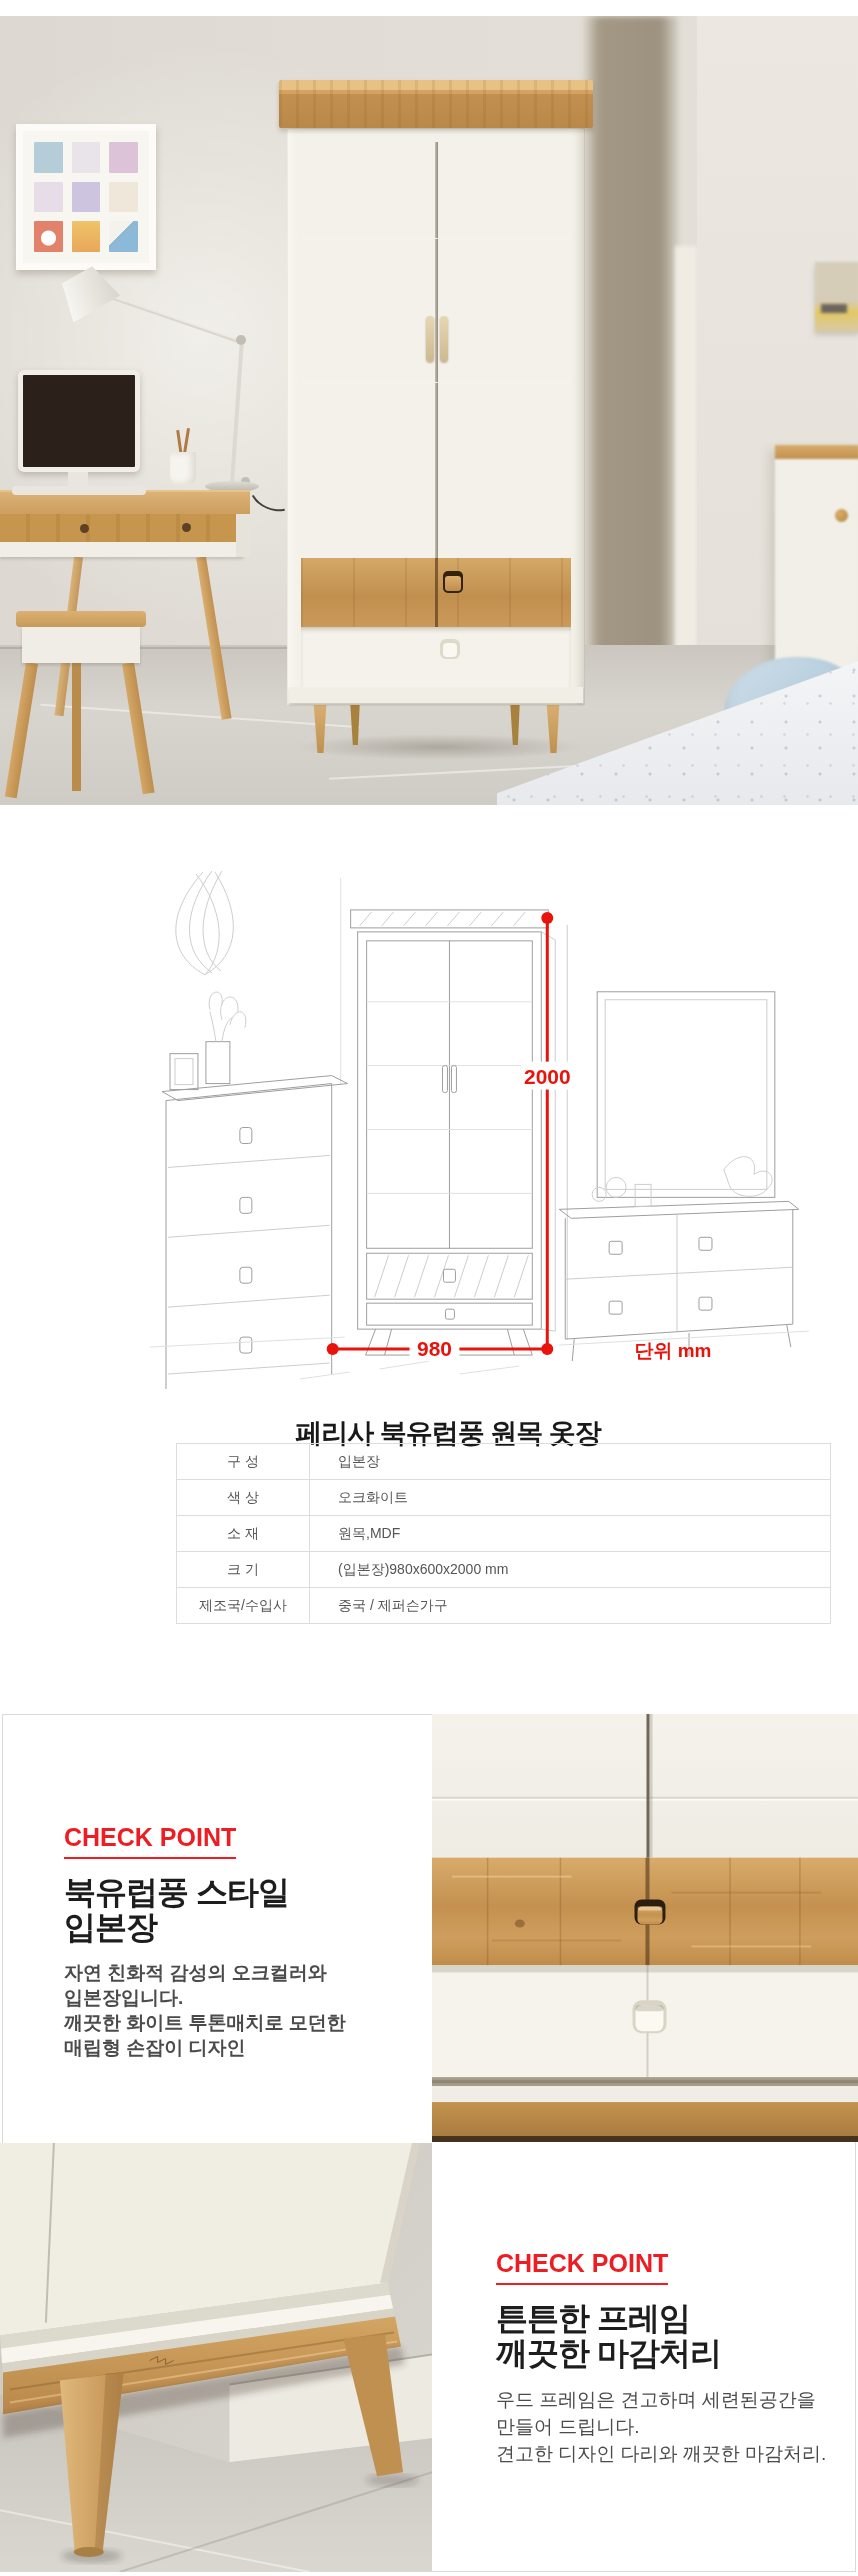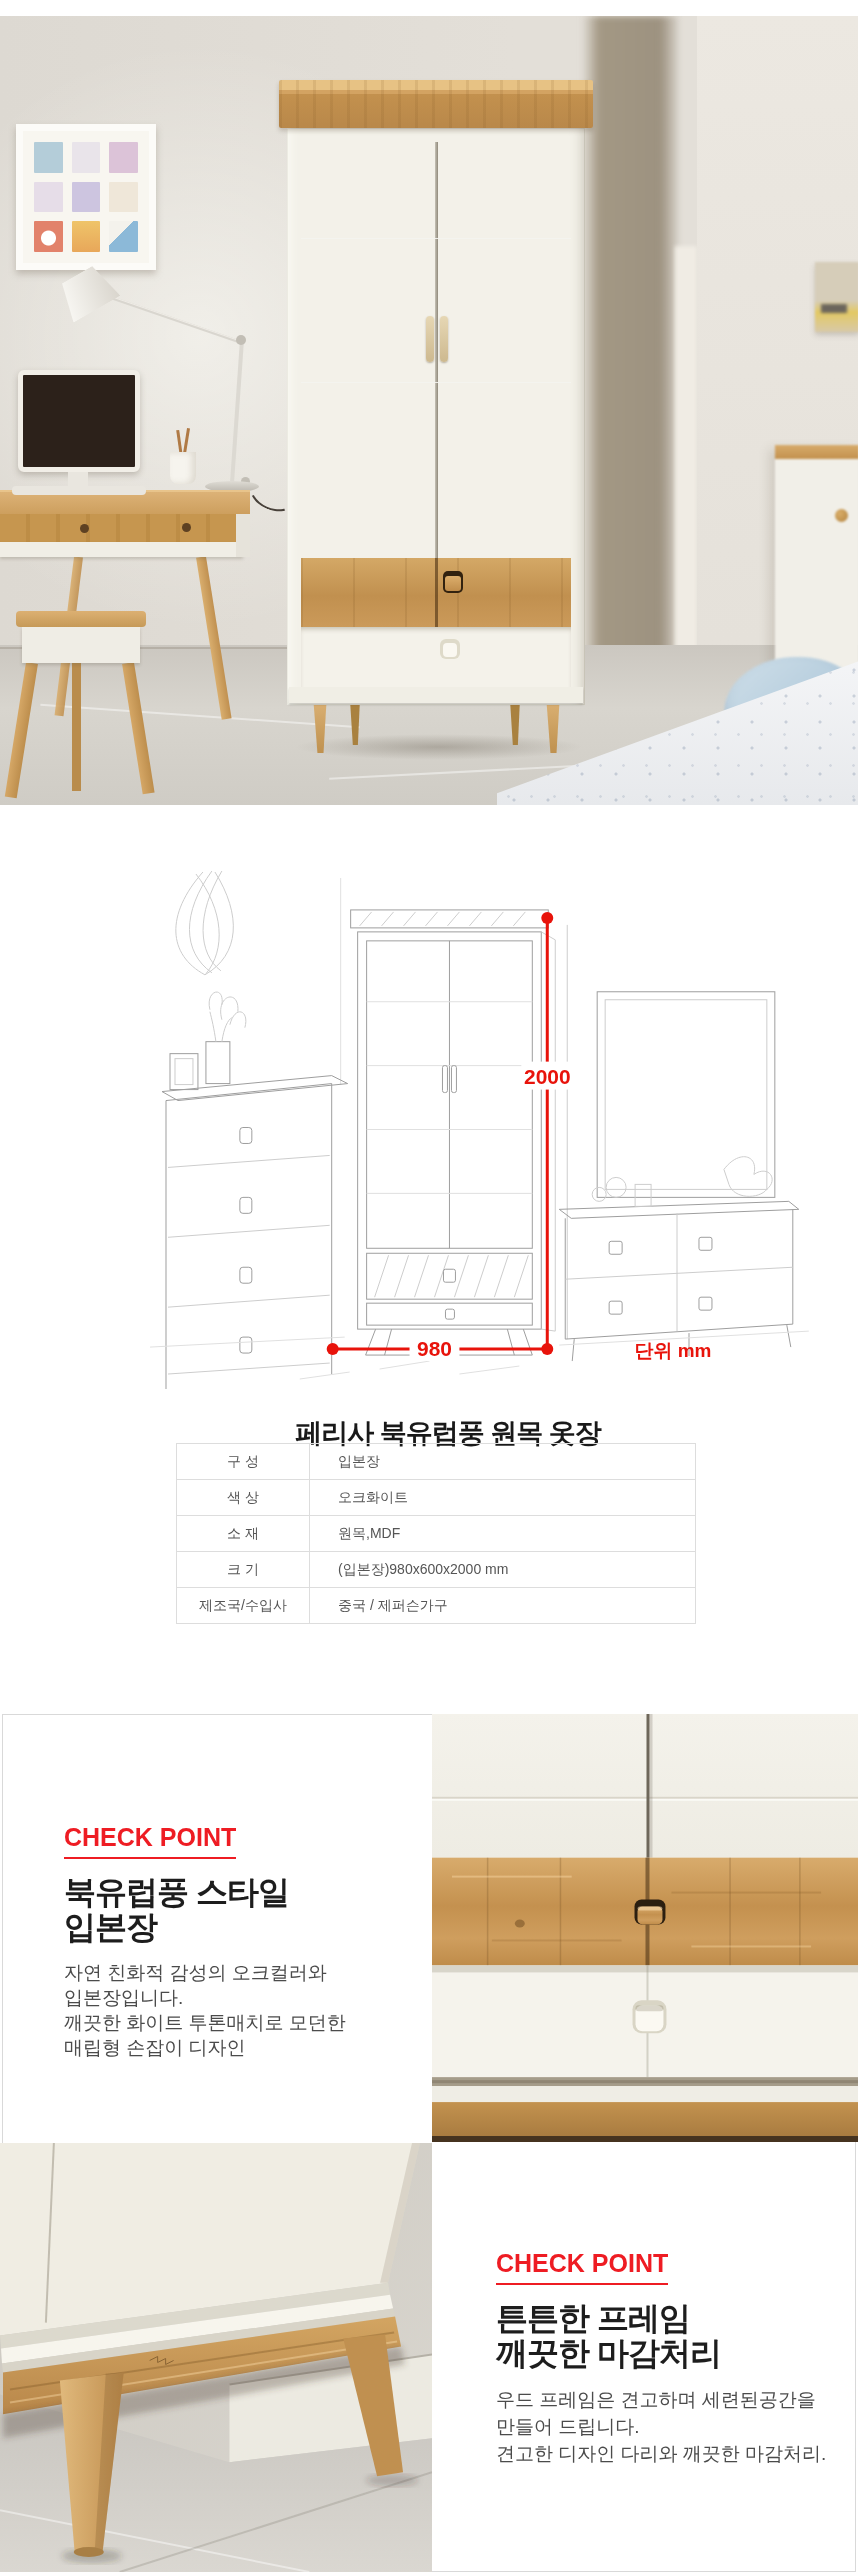--- a/index.html
+++ b/index.html
@@ -146,35 +146,35 @@
   .diagram{position:absolute;left:0;top:854px;width:859px;height:519px;}
   .diagram .sk{stroke:#9e9e9e;fill:none;stroke-width:1;}
   .diagram .sk-l{stroke:#cdcdcd;fill:none;stroke-width:1;}
   .diagram .sk-xl{stroke:#e0e0e0;fill:none;stroke-width:1;}
   .dim{font:700 21px "Liberation Sans",sans-serif;fill:#e8130b;}
   .dim-unit{font:700 19px "Liberation Sans",sans-serif;fill:#e8130b;}
 
   
   .product-title{position:absolute;left:176px;top:1381px;width:544px;text-align:center;
         font-size:27px;font-weight:700;color:#191919;letter-spacing:-1px;}
-  .spec-table{position:absolute;left:176px;top:1427px;width:520px;border-collapse:collapse;border-radius:28px;}
+  .spec-table{position:absolute;left:176px;top:1427px;width:655px;border-collapse:collapse;border-radius:28px;}
   .spec-table td{border:1px solid #ddd;height:36px;font-size:14px;color:#555;}
   .spec-table td.lab{width:133px;text-align:center;}
   .spec-table td.val{padding-left:28px;}
 
   
   .cp-box{position:absolute;left:2px;top:1698px;width:854px;height:858px;border:1px solid #d9d9d9;background:#fff;}
   .cp-text{position:absolute;width:369px;}
   .cp1-text{left:64px;top:1807px;}
   .cp2-text{left:496px;top:2233px;}
   .cp-badge{display:inline-block;font-size:25px;font-weight:700;color:#ee1c23;
         border-bottom:2px solid #ee1c23;padding-bottom:5px;letter-spacing:0;}
   .cp-heading{margin:16px 0 0;font-size:32px;line-height:35px;font-weight:700;color:#1d1d1d;letter-spacing:-1px;}
   .cp-body{margin:15px 0 0;font-size:19px;color:#4b4b4b;}
-  .cp1-text .cp-body{line-height:25px;}
+  .cp1-text .cp-body{line-height:25px;font-weight:bold;}
   .cp2-text .cp-body{line-height:27px;}
   .cp-body .line{display:block;}
 
   .photo-drawer{position:absolute;left:432px;top:1698px;width:426px;height:428px;}
   .photo-legs{position:absolute;left:0;top:2127px;width:432px;height:429px;}
 </style>
 </head>
 <body>
 
 <div class="page">

